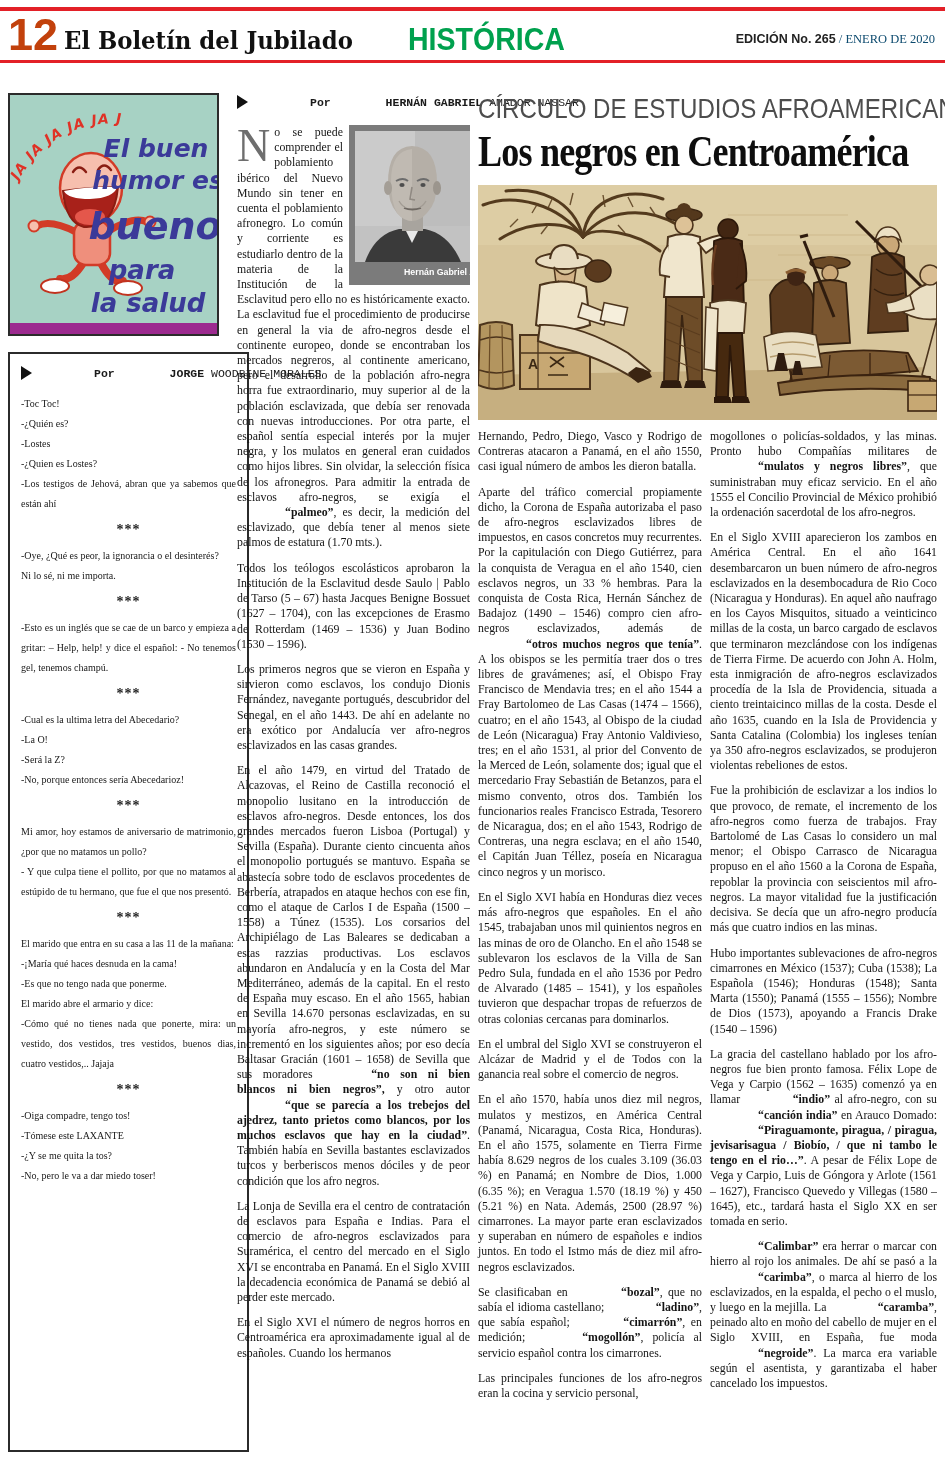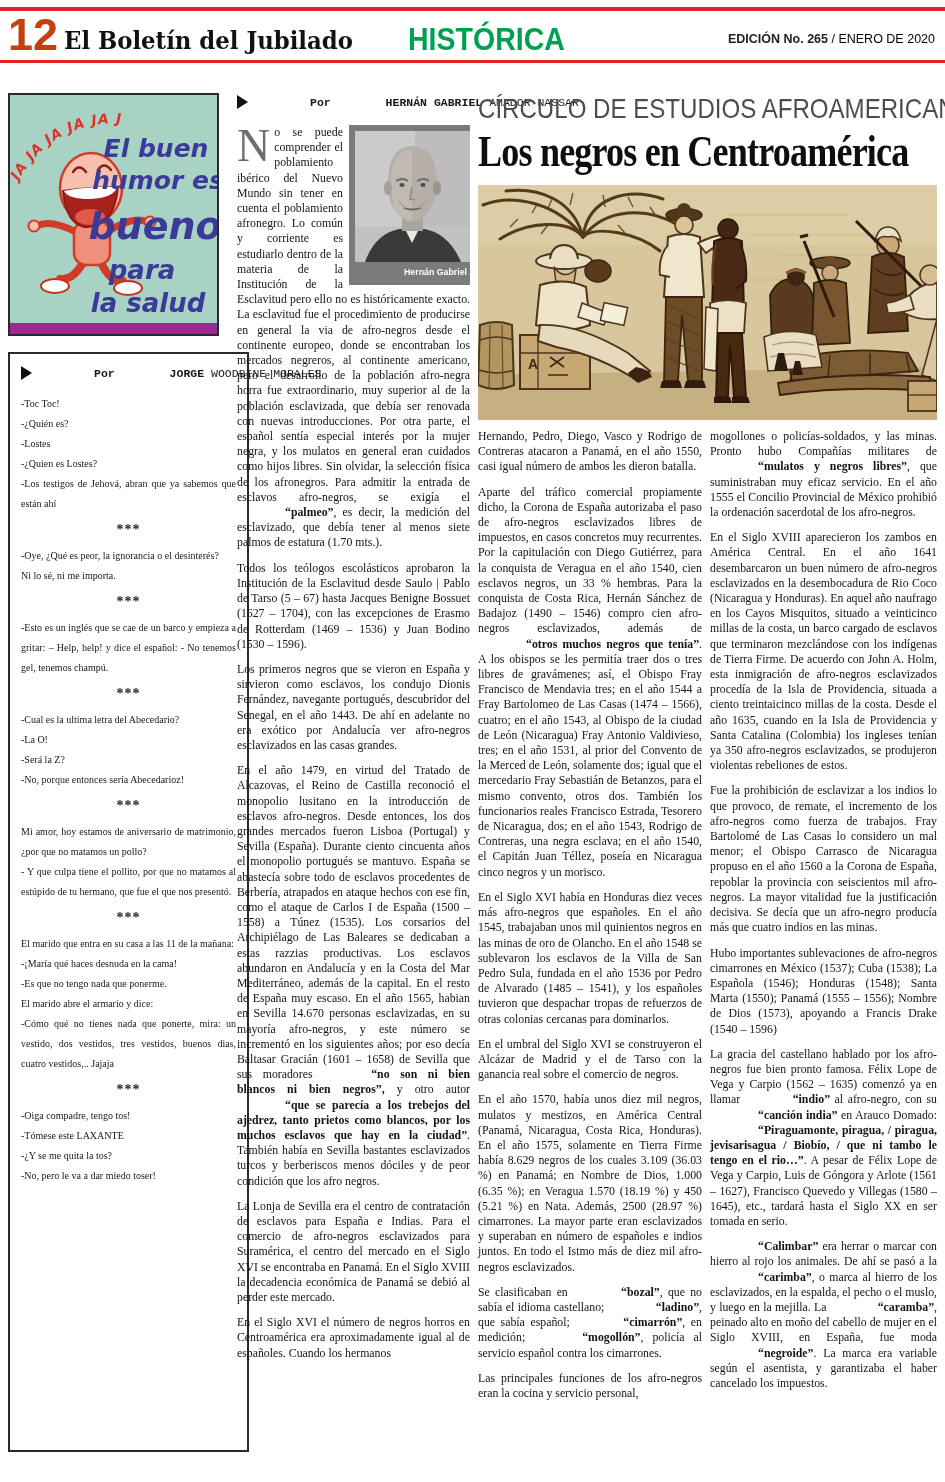--- a/index.html
+++ b/index.html
@@ -29,21 +29,21 @@
     font-family:"Liberation Sans", sans-serif; font-weight:bold;
     font-size:31px; color:#00a14e; letter-spacing:0px;
     transform:scaleX(.92); transform-origin:left center; white-space:nowrap;
   }
   .edition {
     position:absolute; right:10px; top:32px;
     font-family:"Liberation Sans", sans-serif; font-size:12.5px; color:#222;
     white-space:nowrap;
   }
   .edition .b { font-weight:bold; }
-  .edition .r { font-weight:normal; color:#000000; }
+  .edition .r { font-weight:normal; color:#0c4a6e;font-family:Liberation Serif, serif; }
 
   
   .humor-box {
     position:absolute; left:8px; top:93px; width:211px;
     border:2px solid #2b2b2b; background:#a7d2c4;
   }
   .humor-box svg { display:block; }
   .purple-bar { height:11px; background:#9c2a8f; }
 
   .jokes-box {
@@ -369,21 +369,21 @@
         <path d="M430,210 h29" stroke="#3b2310" stroke-width="1.2"></path>
       </g>
     </svg>
   </div>
 
   <div class="right-cols">
     <div class="rcol rcol-a">
         <p class="para"><span>Hernando, Pedro, Diego, Vasco y Rodrigo de Contreras atacaron a Panamá, en el año 1550, casi igual número de ambos les dieron batalla.</span></p>
         <p class="para"><span>Aparte del tráfico comercial propiamente dicho, la Corona de España autorizaba el paso de afro-negros esclavizados libres de impuestos, en casos concretos muy recurrentes. Por la capitulación con Diego Gutiérrez, para la conquista de Veragua en el año 1540, cien esclavos negros, un 33 % hembras. Para la conquista de Costa Rica, Hernán Sánchez de Badajoz (1490 – 1546) compro cien afro-negros esclavizados, además de </span><span class="b">“otros muchos negros que tenía”</span><span>. A los obispos se les permitía traer dos o tres libres de gravámenes; así, el Obispo Fray Francisco de Mendavia tres; en el año 1544 a Fray Bartolomeo de Las Casas (1474 – 1566), cuatro; en el año 1543, al Obispo de la ciudad de León (Nicaragua) Fray Antonio Valdivieso, tres; en el año 1531, al prior del Convento de la Merced de León, solamente dos; igual que el mercedario Fray Sebastián de Betanzos, para el mismo convento, otros dos. También los funcionarios reales Francisco Estrada, Tesorero de Nicaragua, dos; en el año 1543, Rodrigo de Contreras, una negra esclava; en el año 1540, el Capitán Juan Téllez, poseía en Nicaragua cinco negros y un morisco.</span></p>
         <p class="para"><span>En el Siglo XVI había en Honduras diez veces más afro-negros que españoles. En el año 1545, trabajaban unos mil quinientos negros en las minas de oro de Olancho. En el año 1548 se sublevaron los esclavos de la Villa de San Pedro Sula, fundada en el año 1536 por Pedro de Alvarado (1485 – 1541), y los españoles tuvieron que despachar tropas de refuerzos de otras colonias cercanas para dominarlos.</span></p>
-        <p class="para"><span>En el umbral del Siglo XVI se construyeron el Alcázar de Madrid y el de Tarso con la ganancia real sobre el comercio de negros.</span></p>
+        <p class="para"><span>En el umbral del Siglo XVI se construyeron el Alcázar de Madrid y el de Todos con la ganancia real sobre el comercio de negros.</span></p>
         <p class="para"><span>En el año 1570, había unos diez mil negros, mulatos y mestizos, en América Central (Panamá, Nicaragua, Costa Rica, Honduras). En el año 1575, solamente en Tierra Firme había 8.629 negros de los cuales 3.109 (36.03 %) en Panamá; en Nombre de Dios, 1.000 (6.35 %); en Veragua 1.570 (18.19 %) y 450 (5.21 %) en Nata. Además, 2500 (28.97 %) cimarrones. La mayor parte eran esclavizados y superaban en número de españoles e indios juntos. En todo el Istmo más de diez mil afro-negros esclavizados.</span></p>
         <p class="para"><span>Se clasificaban en </span><span class="b">“bozal”</span><span>, que no sabía el idioma castellano; </span><span class="b">“ladino”</span><span>, que sabía español; </span><span class="b">“cimarrón”</span><span>, en medición; </span><span class="b">“mogollón”</span><span>, policía al servicio español contra los cimarrones.</span></p>
         <p class="para"><span>Las principales funciones de los afro-negros eran la cocina y servicio personal,</span></p>
       </div>
     <div class="rcol rcol-b">
         <p class="para"><span>mogollones o policías-soldados, y las minas. Pronto hubo Compañías militares de </span><span class="b">“mulatos y negros libres”</span><span>, que suministraban muy eficaz servicio. En el año 1555 el Concilio Provincial de México prohibió  la ordenación sacerdotal de los afro-negros.</span></p>
         <p class="para"><span>En el Siglo XVIII aparecieron los zambos en América Central. En el año 1641 desembarcaron un buen número de afro-negros esclavizados en la desembocadura de Rio Coco (Nicaragua y Honduras). En aquel año naufrago en los Cayos Misquitos, situado a veinticinco millas de la costa, un barco cargado de esclavos que terminaron mezclándose con los indígenas de Tierra Firme. De acuerdo con John A. Holm, esta inmigración de afro-negros esclavizados procedía de la Isla de Providencia, situada a ciento treintaicinco millas de la costa. Desde el año 1635, cuando en la Isla de Providencia y Santa Catalina (Colombia) los ingleses tenían ya 350 afro-negros esclavizados, se produjeron violentas rebeliones de estos.</span></p>
         <p class="para"><span>Fue la prohibición de esclavizar a los indios lo que provoco, de remate, el incremento de los afro-negros como fuerza de trabajos. Fray Bartolomé de Las Casas lo considero un mal menor; el Obispo Carrasco de Nicaragua propuso en el año 1560 a la Corona de España, repoblar la provincia con seiscientos mil afro-negros. La mayor vitalidad  fue la justificación decisiva. Se decía que un afro-negro producía más que cuatro indios en las minas.</span></p>
         <p class="para"><span>Hubo importantes sublevaciones de afro-negros cimarrones en México (1537); Cuba (1538); La Española (1546); Honduras (1548); Santa Marta (1550); Panamá (1555 – 1556); Nombre de Dios (1573), apoyando a Francis Drake (1540 – 1596)</span></p>
         <p class="para"><span>La gracia del castellano hablado por los afro-negros fue bien pronto famosa. Félix Lope de Vega y Carpio (1562 – 1635) comenzó ya en llamar </span><span class="b">“indio”</span><span> al afro-negro, con su </span><span class="b">“canción india”</span><span> en Arauco Domado: </span><span class="b">“Piraguamonte, piragua, / piragua, jevisarisagua / Biobío, / que ni tambo le tengo en el rio…”</span><span>. A pesar de Félix Lope de Vega y Carpio, Luis de Góngora y Arlote (1561 – 1627), Francisco Quevedo y Villegas (1580 – 1645), etc., tardará hasta el Siglo XX en ser tomada en serio.</span></p>

